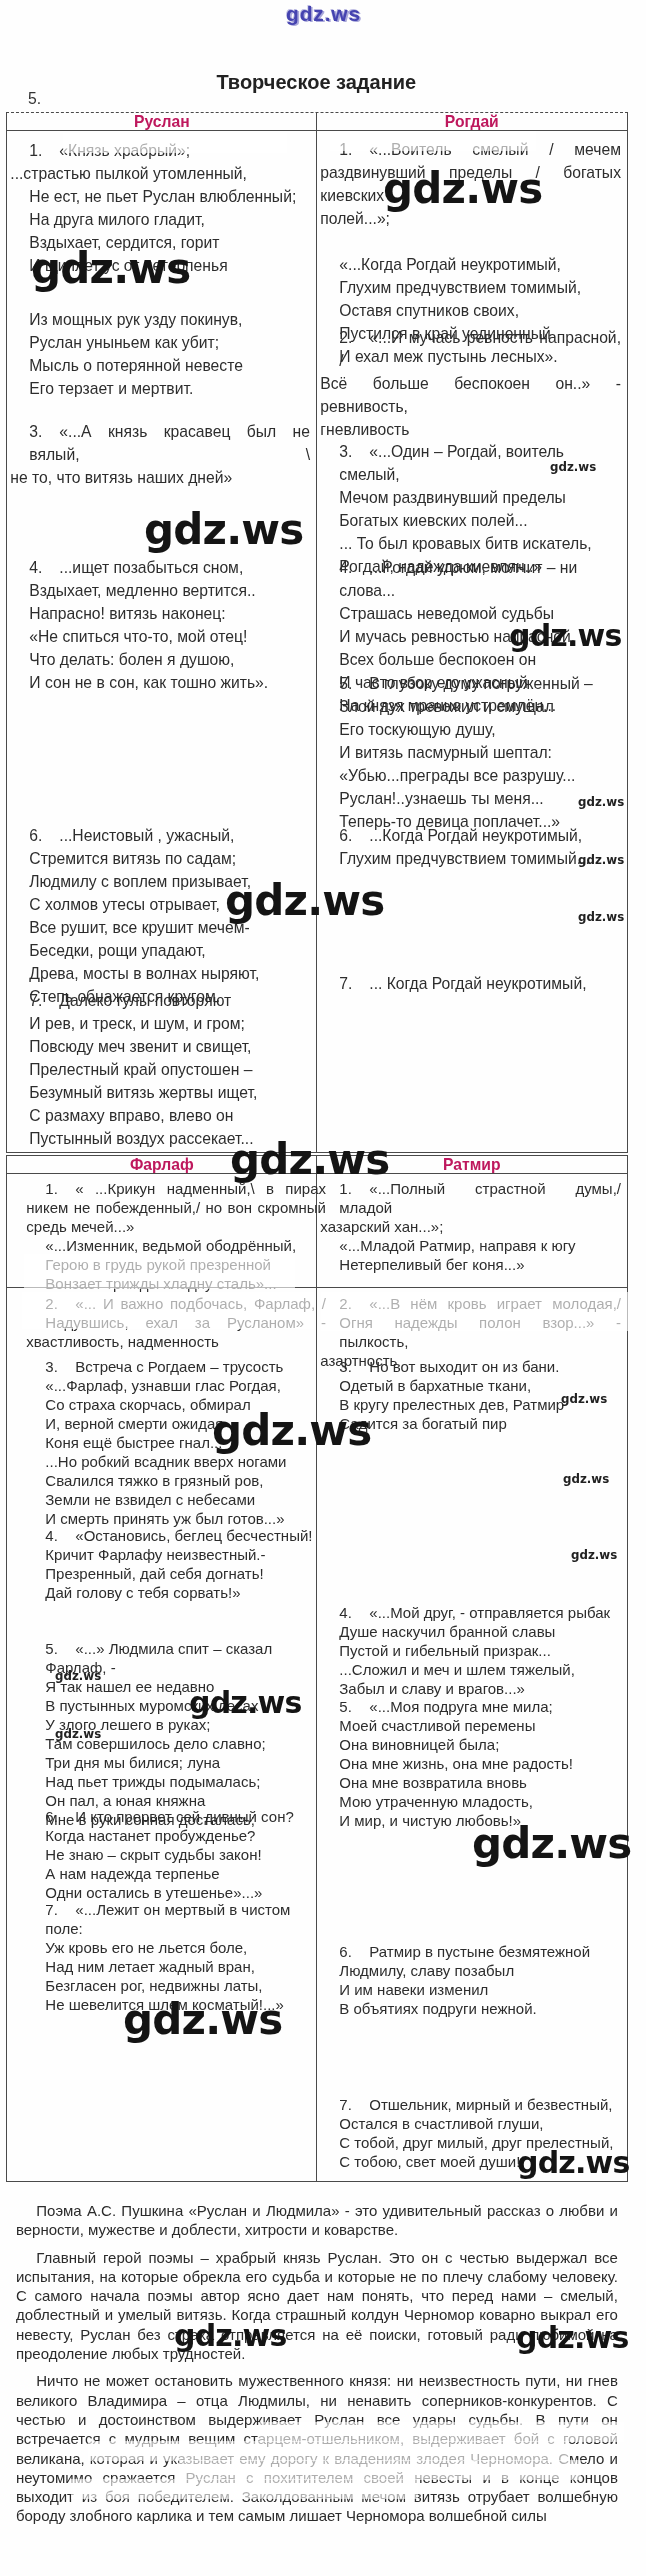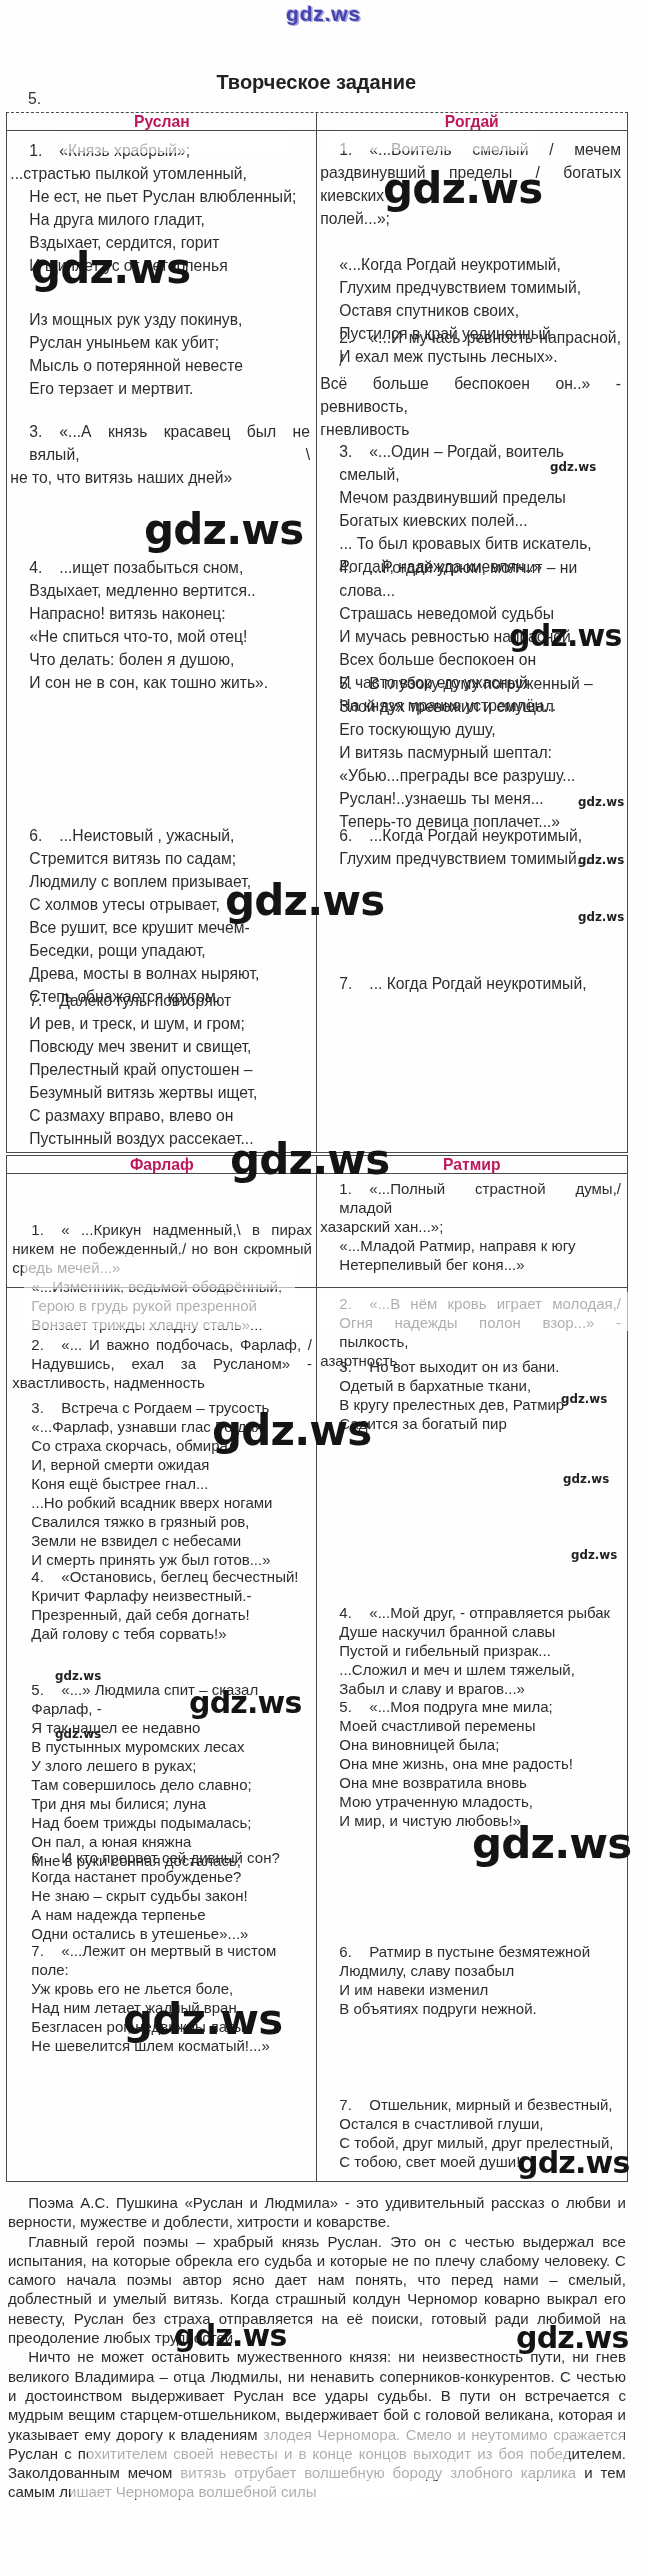--- a/index.html
+++ b/index.html
@@ -26,35 +26,35 @@
   .th.r{left:309px;right:0;}
   .cdiv{position:absolute;top:0;bottom:0;left:309px;width:0;border-left:1.6px solid #4a4a4a;}
 
   .cell{position:absolute;}
   #t1 .cell{top:19px;bottom:0;}
   #t1 .cell.l{left:0;width:309px;}
   #t1 .cell.r{left:310px;right:0;}
 
   #t2 .row1{position:absolute;top:19px;left:0;right:0;height:112px;border-bottom:1.6px solid #4a4a4a;}
   #t2 .row2{position:absolute;top:133px;left:0;right:0;bottom:0;}
-  #t2 .cell.l{left:2px;top:0;bottom:0;width:309px;margin-top:41px;}
+  #t2 .cell.l{left:16px;top:0;bottom:0;width:309px;}
   #t2 .cell.r{left:310px;right:0;top:0;bottom:0;}
 
   .poem{position:absolute;left:0;right:0;padding:0 6.3px 0 22px;}
   .t1p .pline{font-size:15.7px;line-height:23px;}
   .t2p .pline{font-size:15px;line-height:19px;}
   .pline{white-space:normal;}
   .pnum{display:inline-block;width:30px;}
   .pline.flush{margin-left:-19px;}
   .pline.just{text-align:justify;text-align-last:justify;}
 
   
   .essay{position:absolute;left:7.9px;top:2193px;width:618px;text-align:justify;
          font-size:15px;line-height:19.3px;color:#2b2b2b;}
-  .essay p{margin:0;text-indent:20.4px;}
+  .essay p{margin:8px;text-indent:20.4px;}
 
   
   .ko{position:absolute;background:rgba(255,255,255,0.62);z-index:5;}
 
   
   .wm{position:absolute;font-weight:bold;color:#141414;line-height:1;z-index:6;
       font-family:"DejaVu Sans",sans-serif;letter-spacing:-0.8px;}
   .wm.b{font-size:42px;}
   .wm.m{font-size:30px;}
   .wm.s{font-size:11.8px;letter-spacing:0;color:#222;}
@@ -222,21 +222,21 @@
             <div class="pline">Презренный, дай себя догнать!</div>
             <div class="pline">Дай голову с тебя сорвать!»</div>
           </div>
         <div class="poem t2p" style="top:350px">
             <div class="pline"><span class="pnum">5.</span><span>«...» Людмила спит – сказал Фарлаф, -</span></div>
             <div class="pline">Я так нашел ее недавно</div>
             <div class="pline">В пустынных муромских лесах</div>
             <div class="pline">У злого лешего в руках;</div>
             <div class="pline">Там совершилось дело славно;</div>
             <div class="pline">Три дня мы билися; луна</div>
-            <div class="pline">Над боем трижды подымалась;</div>
+            <div class="pline">Над пьет трижды подымалась;</div>
             <div class="pline">Он пал, а юная княжна</div>
             <div class="pline">Мне в руки сонная досталась;</div>
           </div>
         <div class="poem t2p" style="top:518px">
             <div class="pline"><span class="pnum">6.</span><span>И кто прервет сей дивный сон?</span></div>
             <div class="pline">Когда настанет пробужденье?</div>
             <div class="pline">Не знаю – скрыт судьбы закон!</div>
             <div class="pline">А нам надежда терпенье</div>
             <div class="pline">Одни остались в утешенье»...»</div>
           </div>

